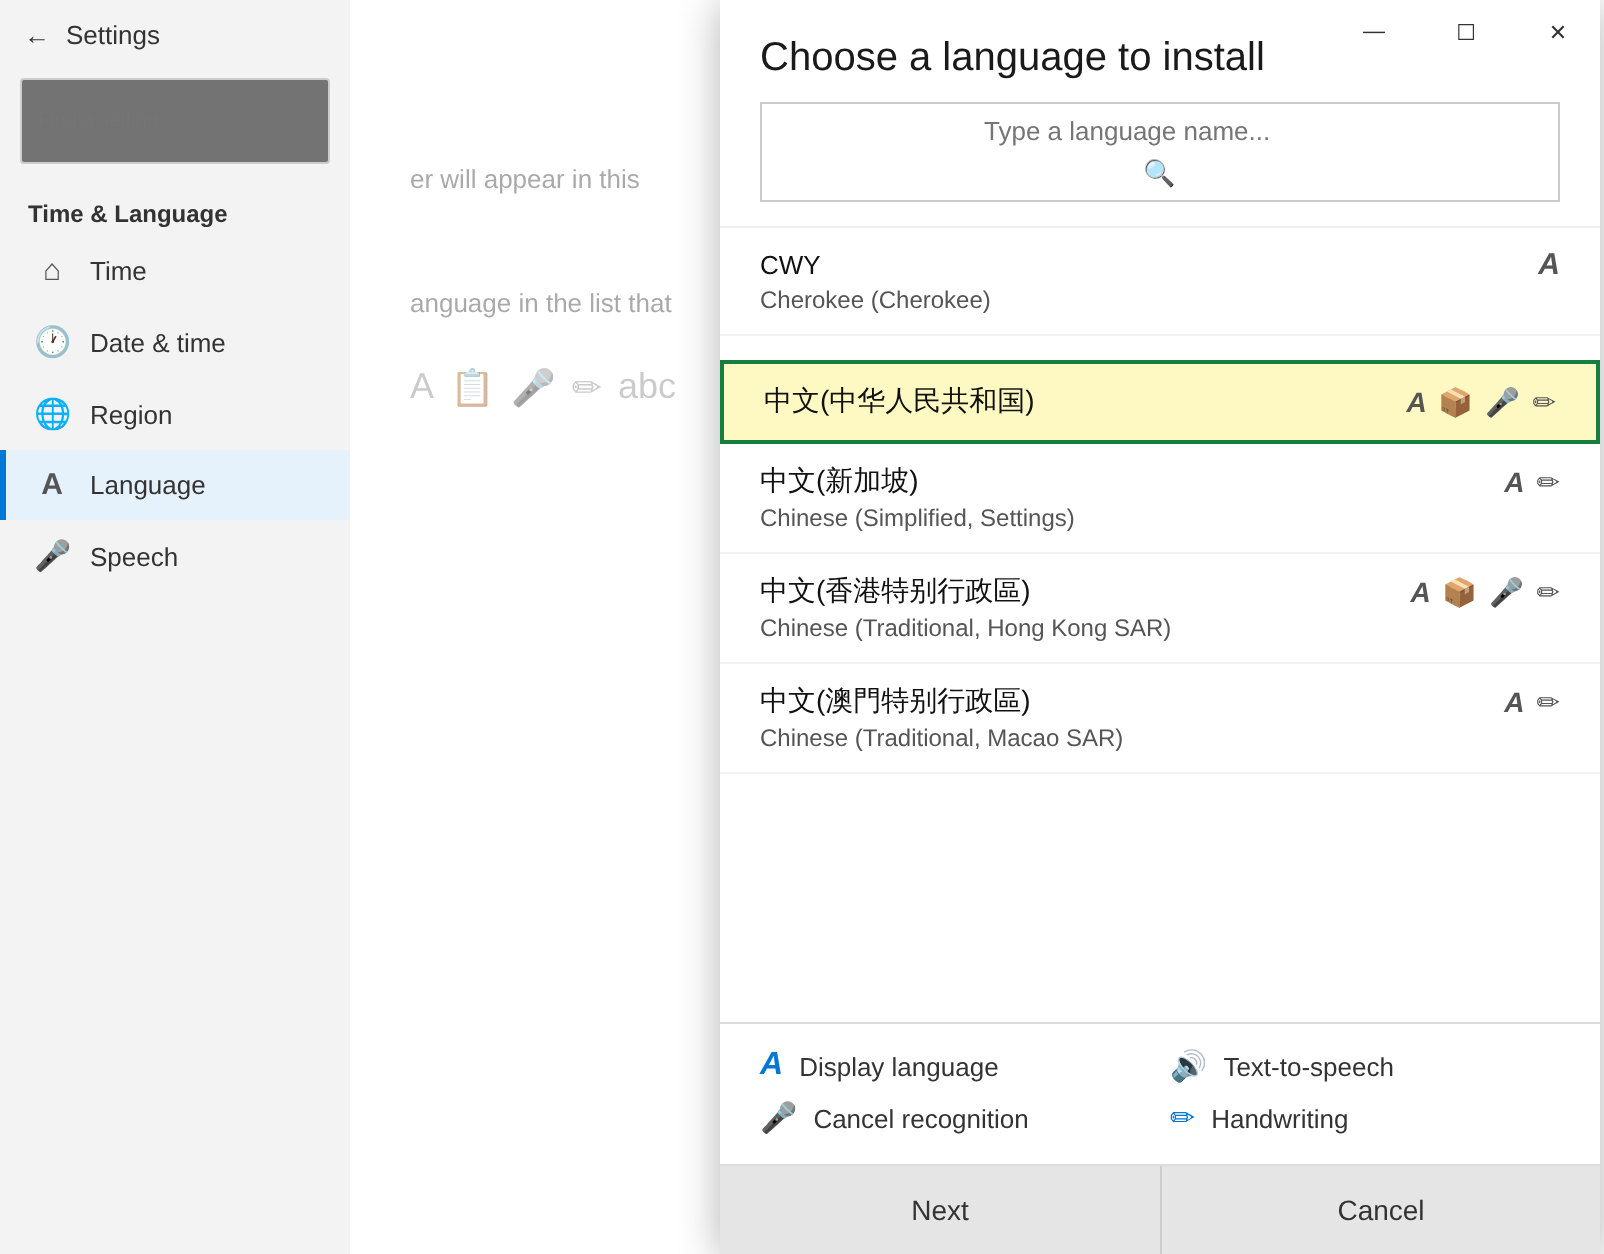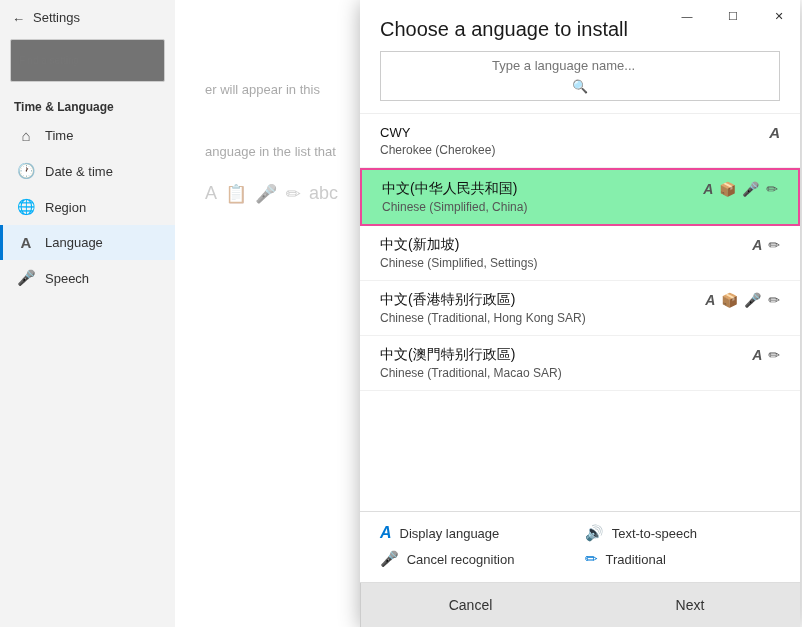--- a/index.html
+++ b/index.html
@@ -147,22 +147,23 @@
       overflow-y: auto;
       border-top: 1px solid #eee;
     }
     .lang-item {
       padding: 10px 20px;
       border-bottom: 1px solid #f0f0f0;
       cursor: pointer;
       position: relative;
     }
     .lang-item.selected {
-      background: #86efac;
-      border: 2px solid #ec4899;
+      background: #fef9c3;
+      border: 2px solid #15803d;
+      margin-top: 12px;
     }
     .lang-name {
       font-size: 13px;
       font-weight: 400;
       color: #111;
       display: flex;
       align-items: center;
       justify-content: space-between;
     }
     .lang-name-cn {
@@ -281,21 +282,21 @@
         <span>📋</span>
         <span>🎤</span>
         <span>✏</span>
         <span>abc</span>
     </div>
   </div>
 
   <div class="dialog">
 
     <div class="dialog-header">
-      <h2>Choose a anguage to install</h2>
+      <h2>Choose a language to install</h2>
     </div>
 
     <div class="dialog-search">
       <input type="text" placeholder="Type a language name..." style="">
       <span class="search-icon">🔍</span>
     </div>
 
     <div class="lang-list">
 
       <div class="lang-item">
@@ -311,21 +312,20 @@
       <div class="lang-item selected">
         <div class="lang-name">
           <span class="lang-name-cn">中文(中华人民共和国)</span>
           <div class="lang-icons">
             <span style="font-size:14px;font-style:italic;font-weight:bold;">A</span>
             <span>📦</span>
             <span>🎤</span>
             <span>✏</span>
           </div>
         </div>
-        <div class="lang-sub">Chinese (Simplified, China)</div>
       </div>
 
       <div class="lang-item">
         <div class="lang-name">
           <span class="lang-name-cn">中文(新加坡)</span>
           <div class="lang-icons">
             <span style="font-size:14px;font-style:italic;font-weight:bold;">A</span>
             <span>✏</span>
           </div>
         </div>
@@ -367,25 +367,25 @@
         <div class="feature-item">
           <span class="feature-icon">🔊</span>
           <span>Text-to-speech</span>
         </div>
         <div class="feature-item">
           <span class="feature-icon">🎤</span>
           <span>Cancel recognition</span>
         </div>
         <div class="feature-item">
           <span class="feature-icon">✏</span>
-          <span>Traditional</span>
+          <span>Handwriting</span>
         </div>
       </div>
     </div>
 
     <div class="dialog-buttons">
+      <button class="dialog-btn btn-next">Next</button>
       <button class="dialog-btn btn-cancel">Cancel</button>
-      <button class="dialog-btn btn-next">Next</button>
     </div>
 
   </div>
 
 </div>
 
 </body></html>

